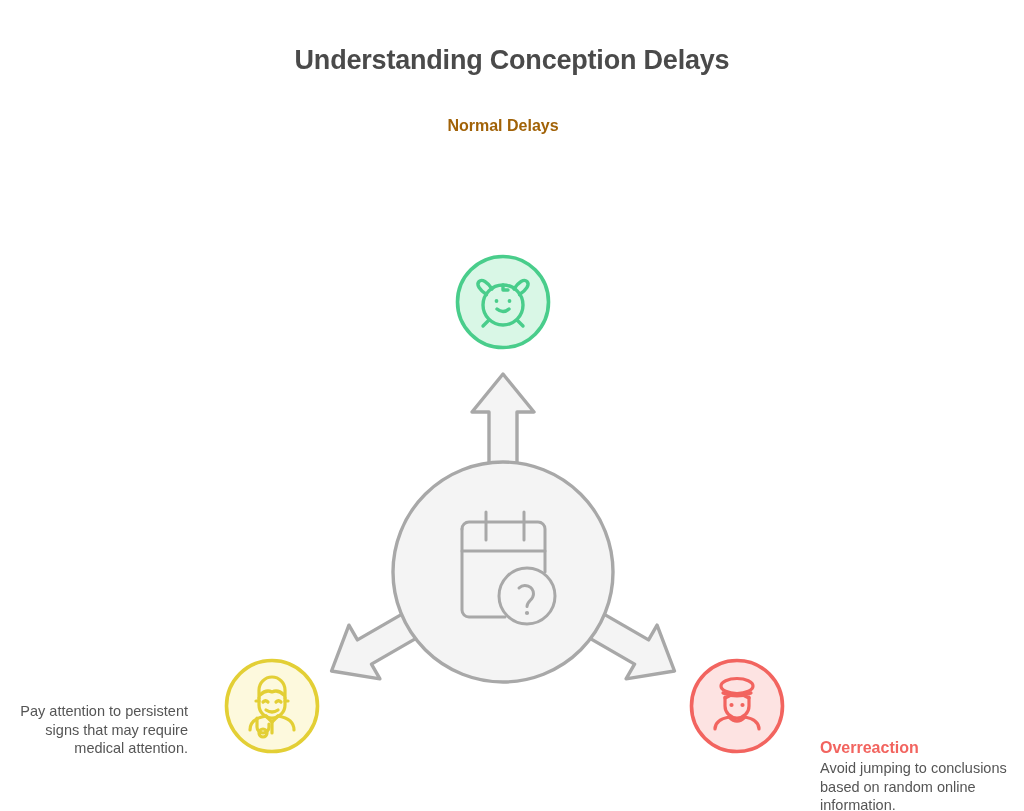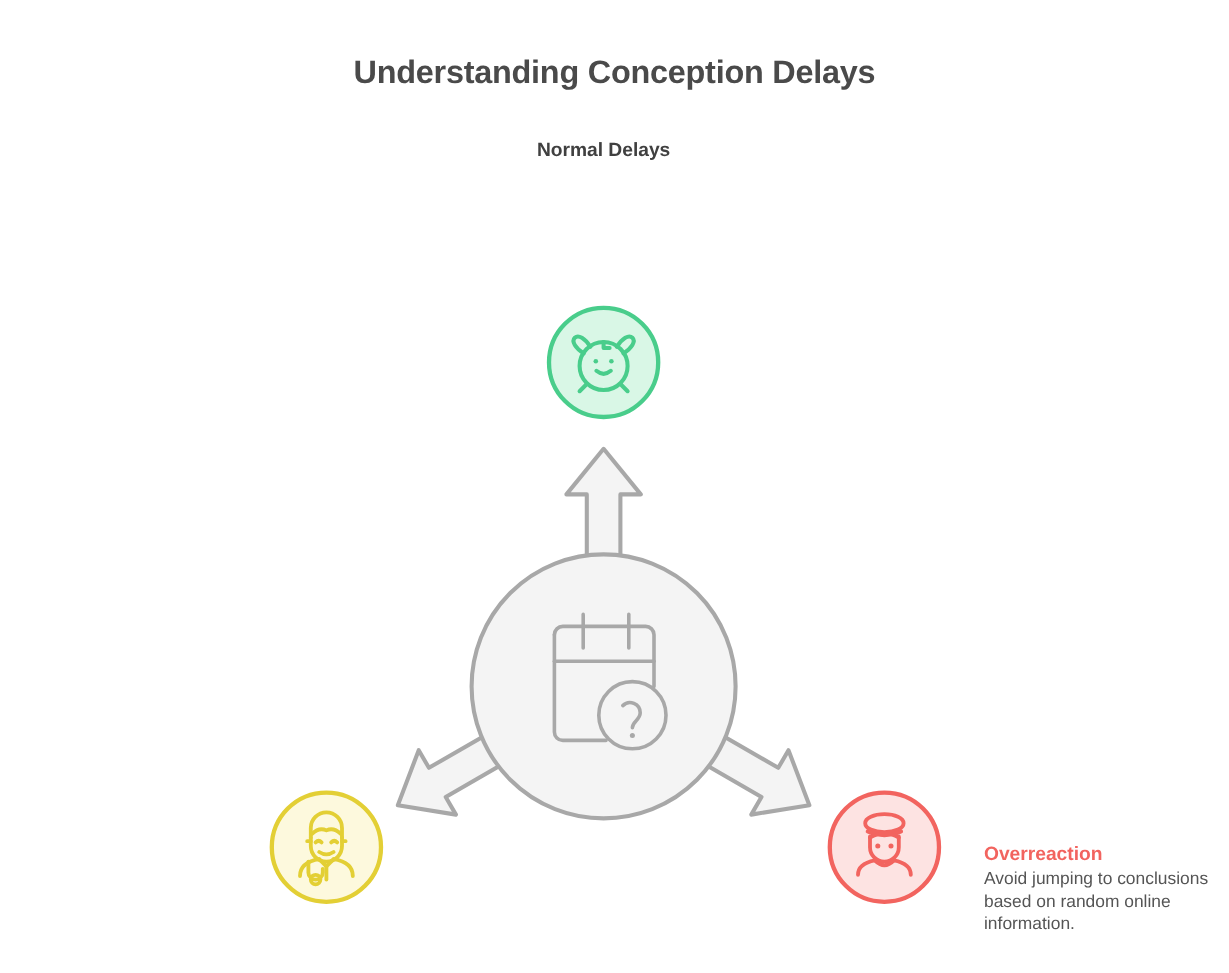--- a/index.html
+++ b/index.html
@@ -69,39 +69,39 @@
     margin: 0;
   }
 
   
   .text-normal {
     left: 392px;
     top: 115px;
     width: 222px;
     text-align: center;
   }
-  .text-normal .node-heading { color: #404040; }
+  .text-normal .node-heading { color: #a16207; }
 
   
   .text-consistent {
     left: 12px;
     top: 702px;
     width: 176px;
     text-align: right;
   }
   .text-consistent .node-heading { color: #e3cf35; }
 
   
   .text-overreaction {
     left: 820px;
     top: 702px;
     width: 196px;
     text-align: left;
   }
-  .text-overreaction .node-heading { color: #f2645f; }
+  .text-overreaction .node-heading { color: #f2645f; margin-top: 35px; }
 </style>
 </head>
 <body>
 
 <div id="canvas">
 
   <div class="page-title">Understanding Conception Delays</div>
 
   <div class="stage">
 
@@ -206,20 +206,21 @@
         <path d="M 63 66 c 10 2 14 6 14 12"></path>
         <path d="M 47 66 q 8 8 16 0"></path>
       </g>
     </svg>
 
     <div class="node-text text-normal">
       <div class="node-heading">Normal Delays</div>
     </div>
 
     <div class="node-text text-consistent">
+      <div class="node-desc">Pay attention to persistent signs that may require medical attention.</div>
     </div>
 
     <div class="node-text text-overreaction">
       <div class="node-heading">Overreaction</div>
       <div class="node-desc">Avoid jumping to conclusions based on random online information.</div>
     </div>
 
   </div>
 </div>
 

